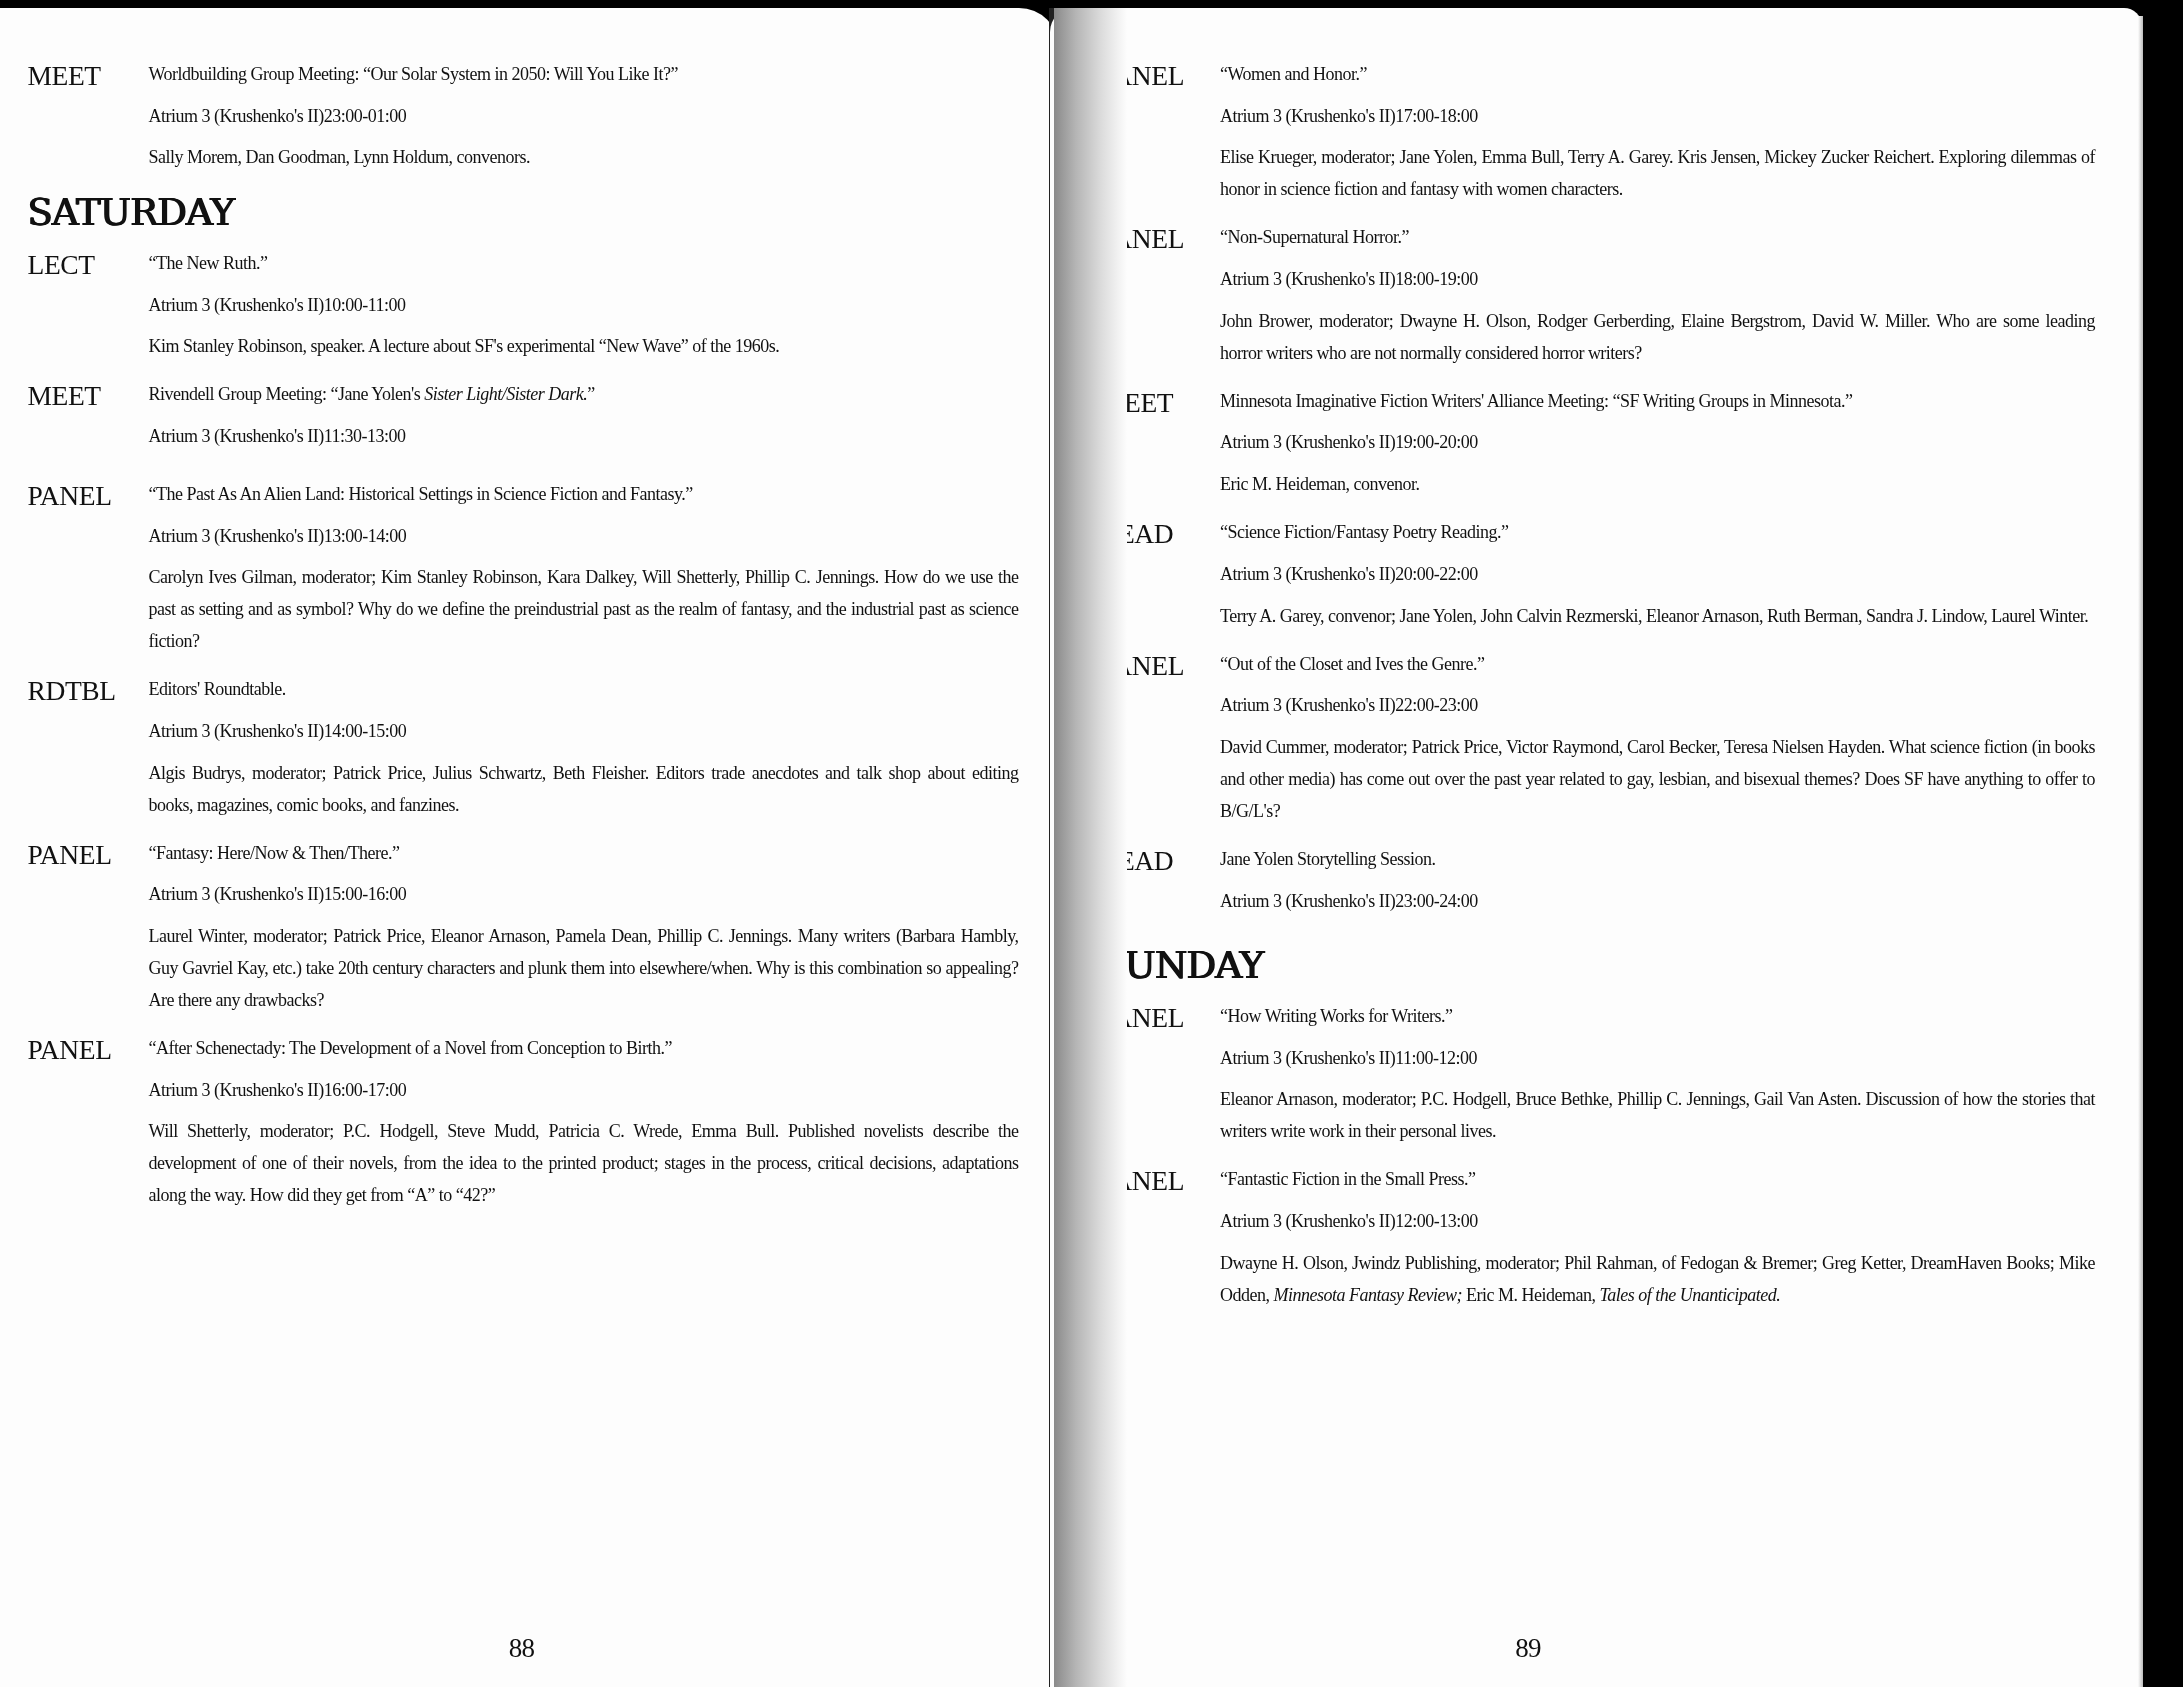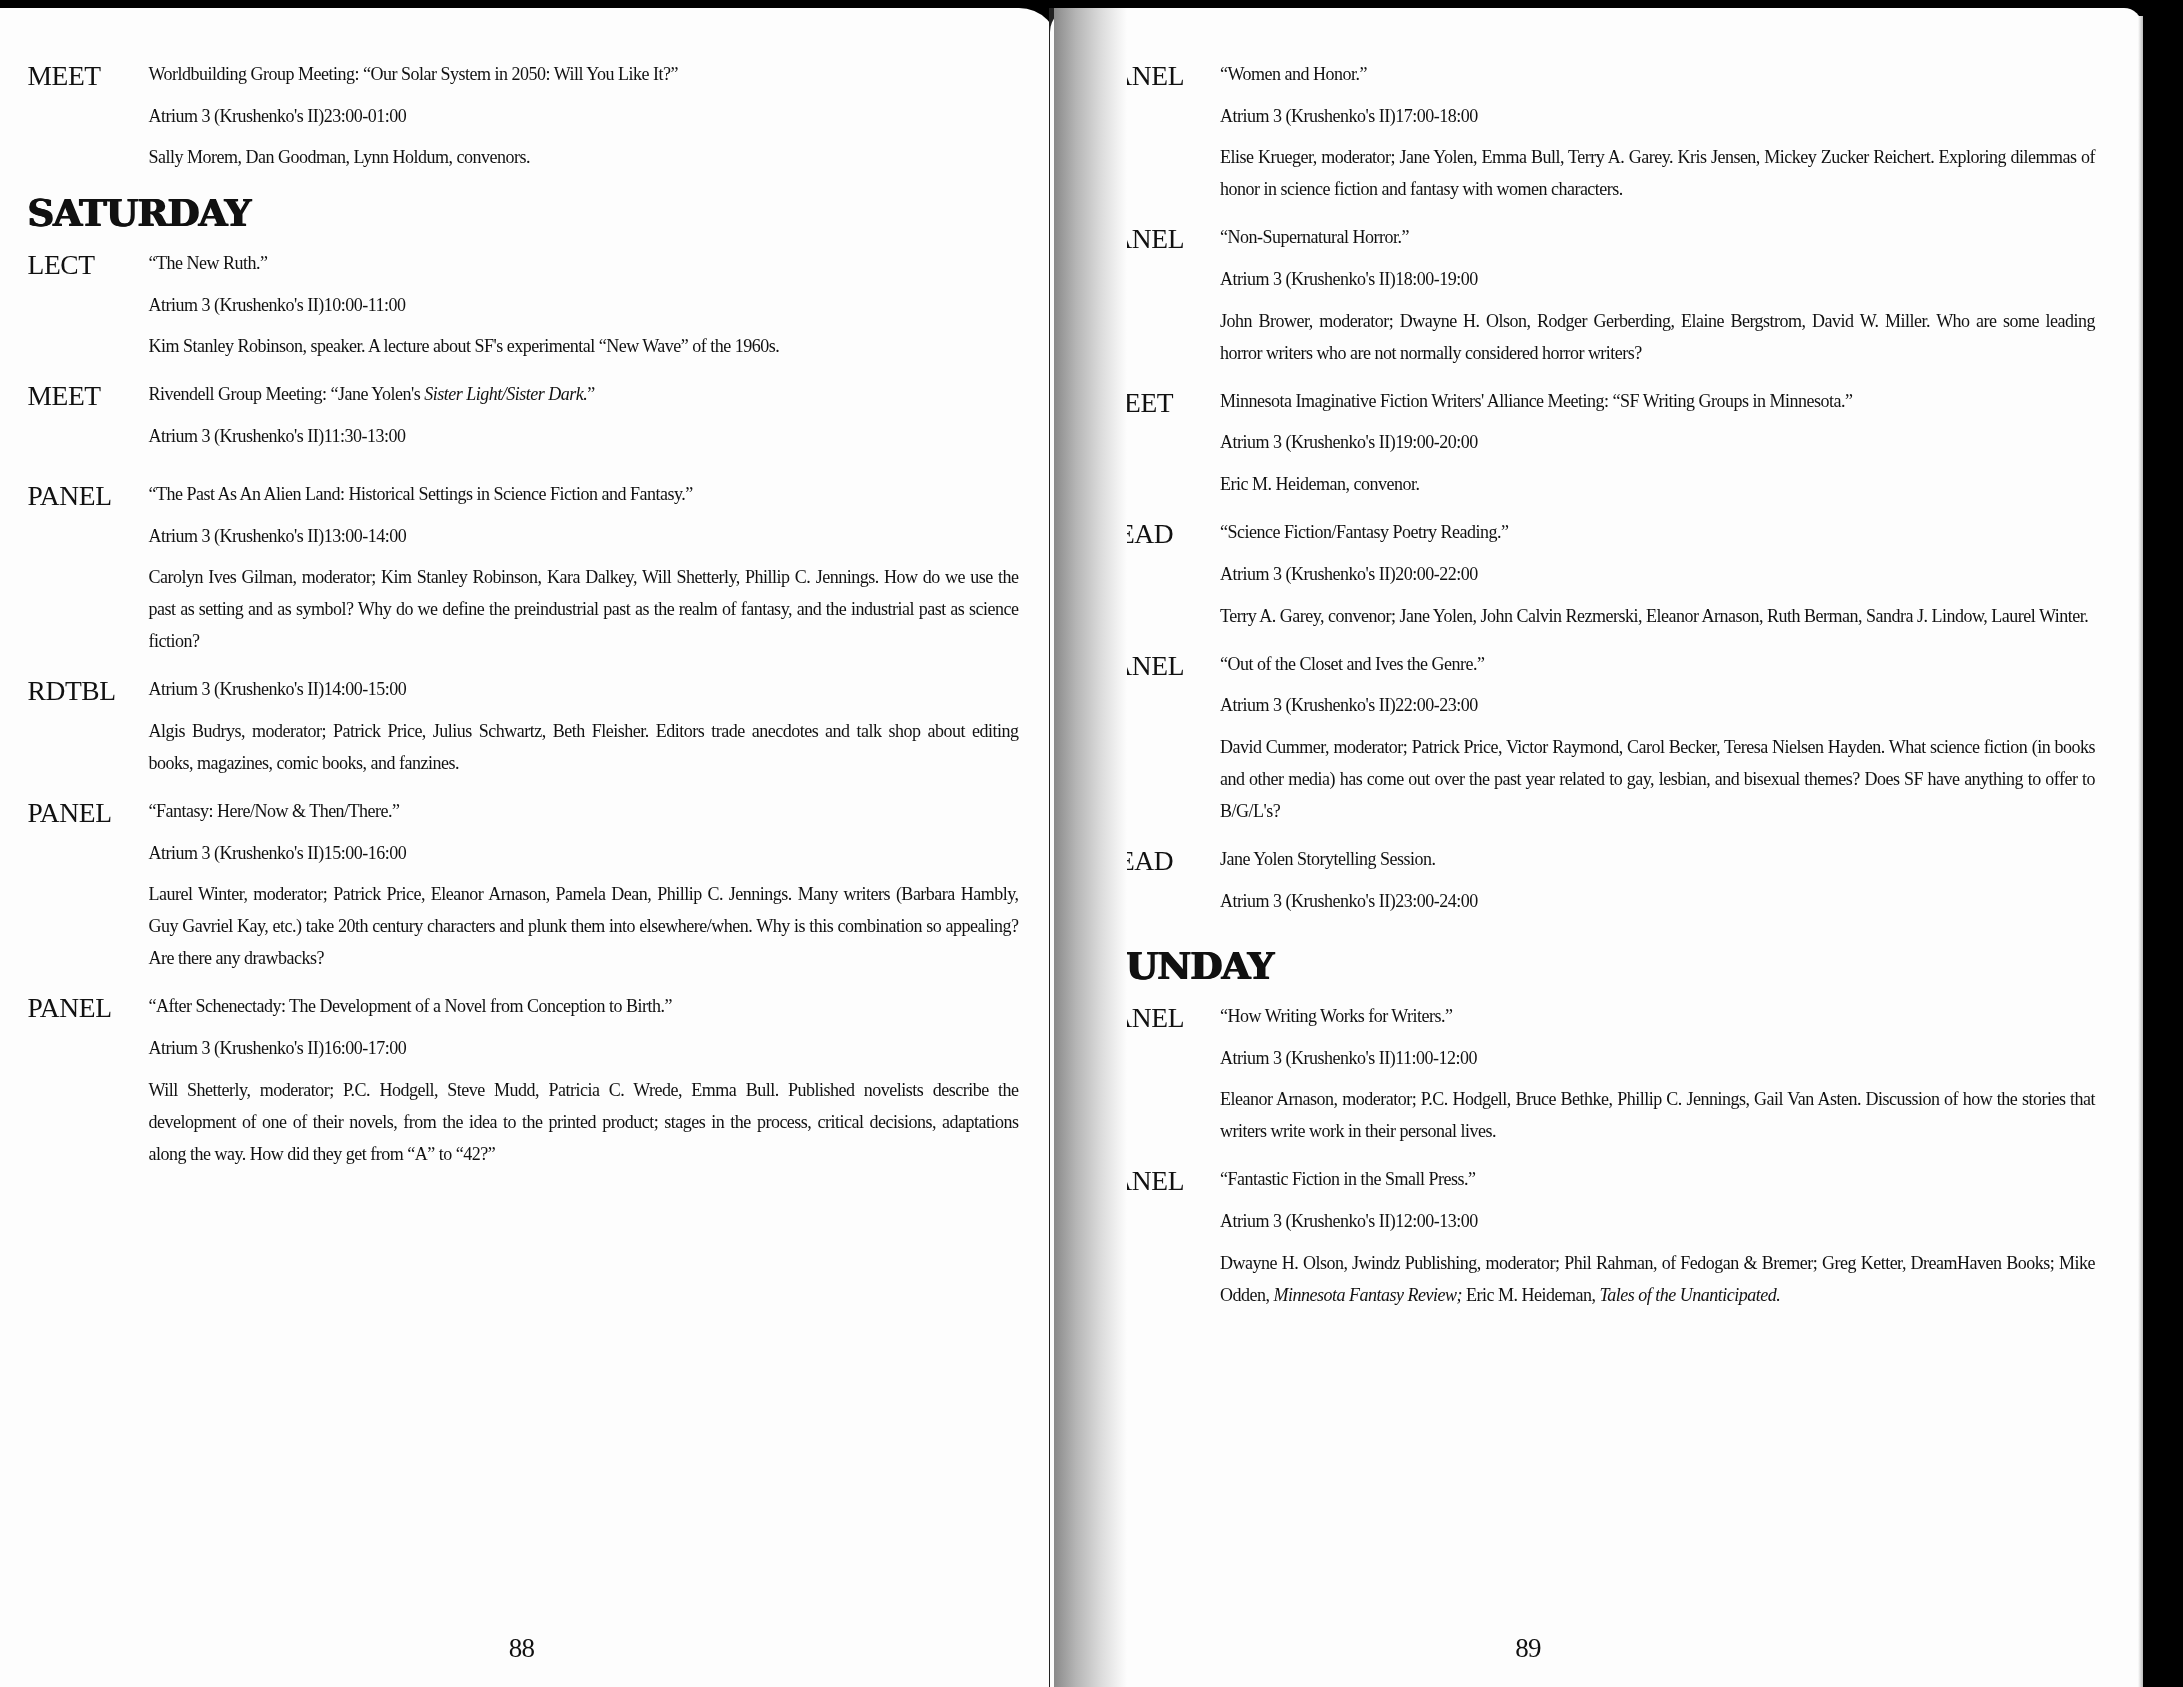--- a/index.html
+++ b/index.html
@@ -24,21 +24,21 @@
   }
   .right-edge {
     position: absolute; top: 16px; bottom: 0; left: 2138px; width: 4.8px;
     background: linear-gradient(to right, #fdfdfd, #bbb);
   }
   .content { position: absolute; top: 50px; }
   .page.left .content  { left: 27.5px; width: 991px; }
   .page.right .content { left: 50px; width: 995px; }
 
   .day-heading {
-    font-family: "DejaVu Serif", serif; font-weight: 700;
+    font-family: "DejaVu Serif", serif; font-weight: 400;
     font-size: 37px; letter-spacing: -0.8px; line-height: 48px;
     margin: 8px 0 9.7px 0;
     text-shadow: 0.8px 0 0 #111, -0.8px 0 0 #111;
   }
   .entry { display: grid; grid-template-columns: 121px 1fr; margin-bottom: 16px; }
   .page.right .entry { grid-template-columns: 120px 1fr; }
   .kind { font-size: 27.5px; line-height: 36px; letter-spacing: -0.4px; }
   .body { font-size: 18px; line-height: 32px; letter-spacing: -0.5px; }
   .title { margin-bottom: 9.7px; }
   .locline { display: flex; justify-content: flex-start; margin-bottom: 9.7px; }
@@ -97,20 +97,21 @@
             <div class="locline">
               <span>Atrium 3 (Krushenko's II)</span>
               <span>13:00-14:00</span>
             </div>
             <div class="desc">Carolyn Ives Gilman, moderator; Kim Stanley Robinson, Kara Dalkey, Will Shetterly, Phillip C. Jennings. How do we use the past as setting and as symbol? Why do we define the preindustrial past as the realm of fantasy, and the industrial past as science fiction?</div>
           </div>
         </div>
         <div class="entry">
           <div class="kind">RDTBL</div>
           <div class="body">
+            <div class="title"><span>Editors' Roundtable.</span></div>
             <div class="locline">
               <span>Atrium 3 (Krushenko's II)</span>
               <span>14:00-15:00</span>
             </div>
             <div class="desc">Algis Budrys, moderator; Patrick Price, Julius Schwartz, Beth Fleisher. Editors trade anecdotes and talk shop about editing books, magazines, comic books, and fanzines.</div>
           </div>
         </div>
         <div class="entry">
           <div class="kind">PANEL</div>
           <div class="body">

